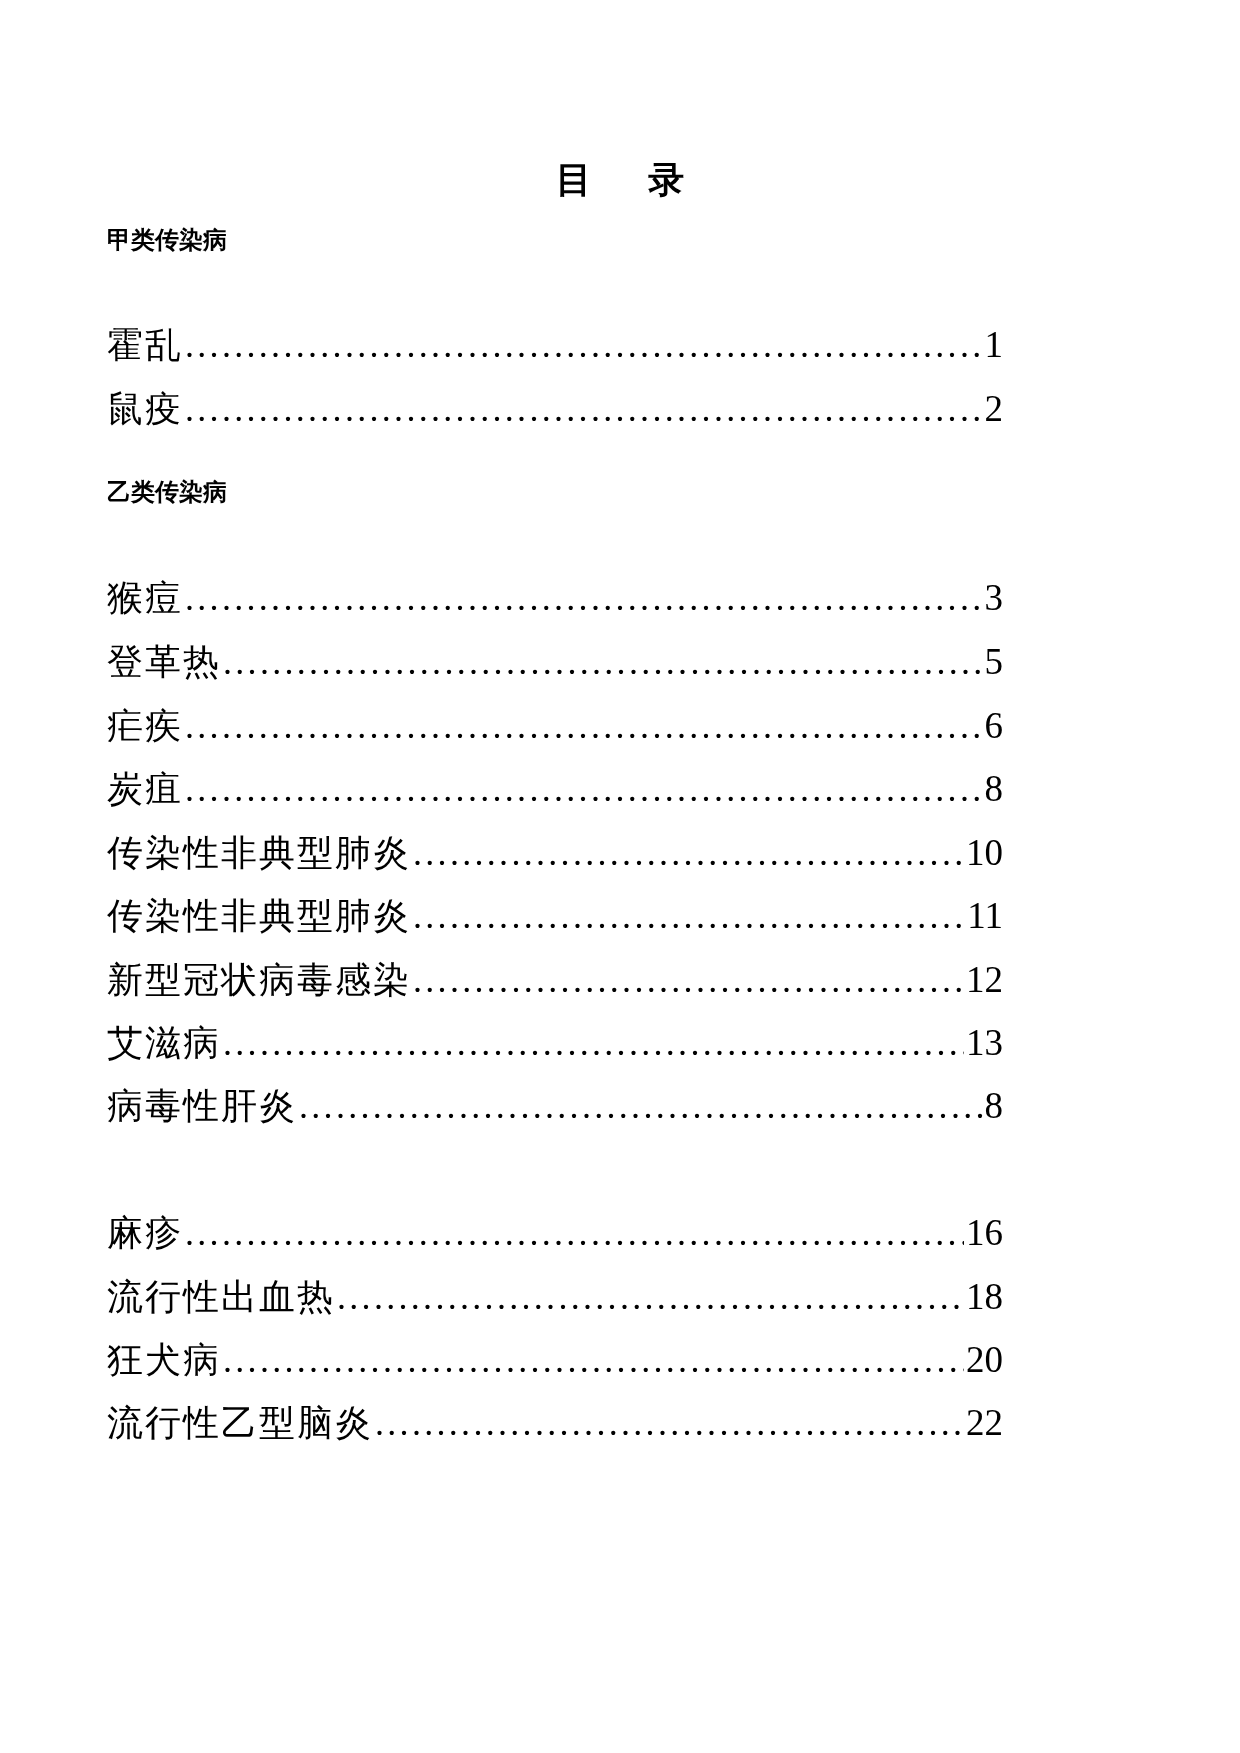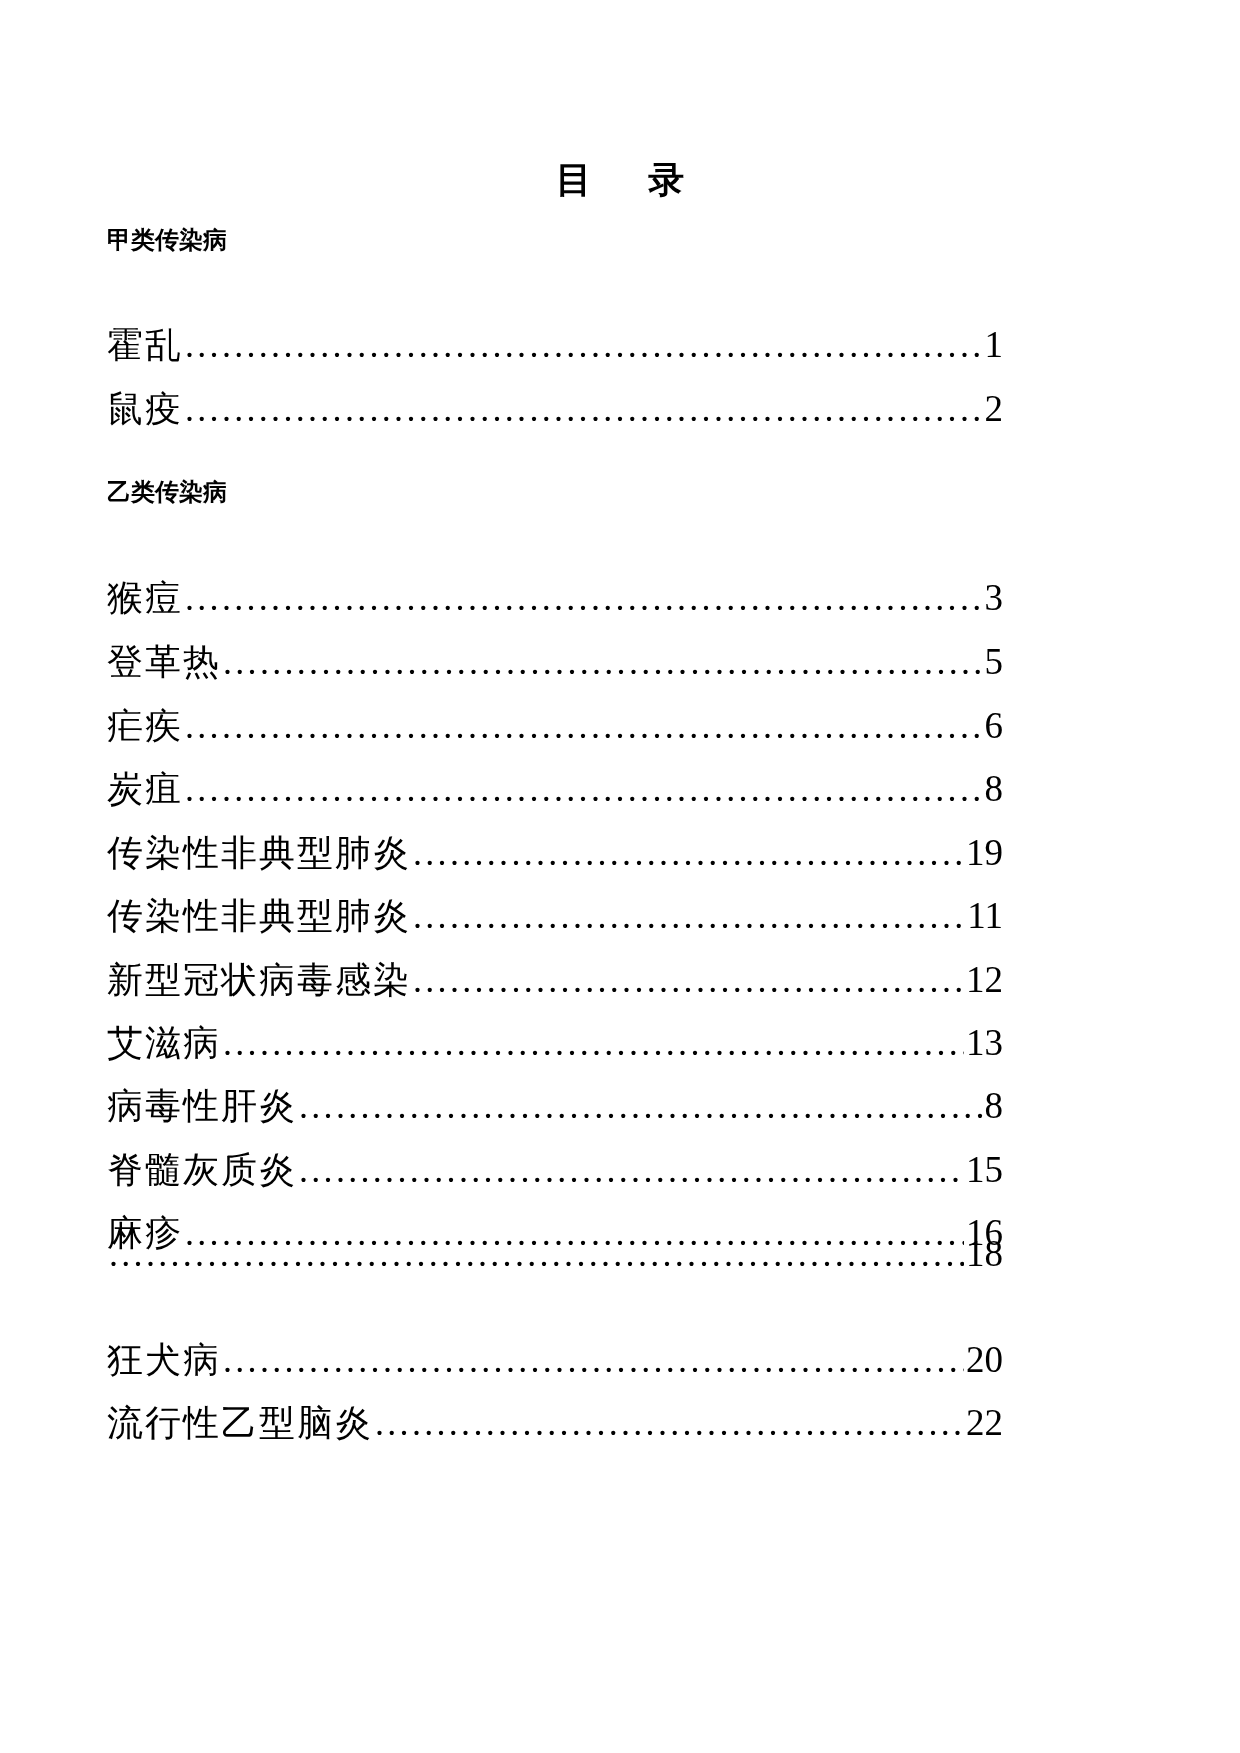--- a/index.html
+++ b/index.html
@@ -56,21 +56,21 @@
     <span class="toc-page">6</span>
   </div>
   <div class="toc-row" style="top:724px">
     <span class="toc-label">炭疽</span>
     <span class="toc-leader"></span>
     <span class="toc-page">8</span>
   </div>
   <div class="toc-row" style="top:788px">
     <span class="toc-label">传染性非典型肺炎</span>
     <span class="toc-leader"></span>
-    <span class="toc-page">19</span>
+    <span class="toc-page">10</span>
   </div>
   <div class="toc-row" style="top:851px">
     <span class="toc-label">传染性非典型肺炎</span>
     <span class="toc-leader"></span>
     <span class="toc-page">11</span>
   </div>
   <div class="toc-row" style="top:915px">
     <span class="toc-label">新型冠状病毒感染</span>
     <span class="toc-leader"></span>
     <span class="toc-page">12</span>
@@ -78,31 +78,27 @@
   <div class="toc-row" style="top:978px">
     <span class="toc-label">艾滋病</span>
     <span class="toc-leader"></span>
     <span class="toc-page">13</span>
   </div>
   <div class="toc-row" style="top:1041px">
     <span class="toc-label">病毒性肝炎</span>
     <span class="toc-leader"></span>
     <span class="toc-page">8</span>
   </div>
-  <div class="toc-row" style="top:1105px">
-    <span class="toc-label">脊髓灰质炎</span>
-    <span class="toc-leader"></span>
-    <span class="toc-page">15</span>
-  </div>
   <div class="toc-row" style="top:1168px">
     <span class="toc-label">麻疹</span>
     <span class="toc-leader"></span>
     <span class="toc-page">16</span>
   </div>
   <div class="toc-row" style="top:1232px">
+    <span class="toc-label">流行性出血热</span>
     <span class="toc-leader"></span>
     <span class="toc-page">18</span>
   </div>
   <div class="toc-row" style="top:1295px">
     <span class="toc-label">狂犬病</span>
     <span class="toc-leader"></span>
     <span class="toc-page">20</span>
   </div>
   <div class="toc-row" style="top:1358px">
     <span class="toc-label">流行性乙型脑炎</span>

